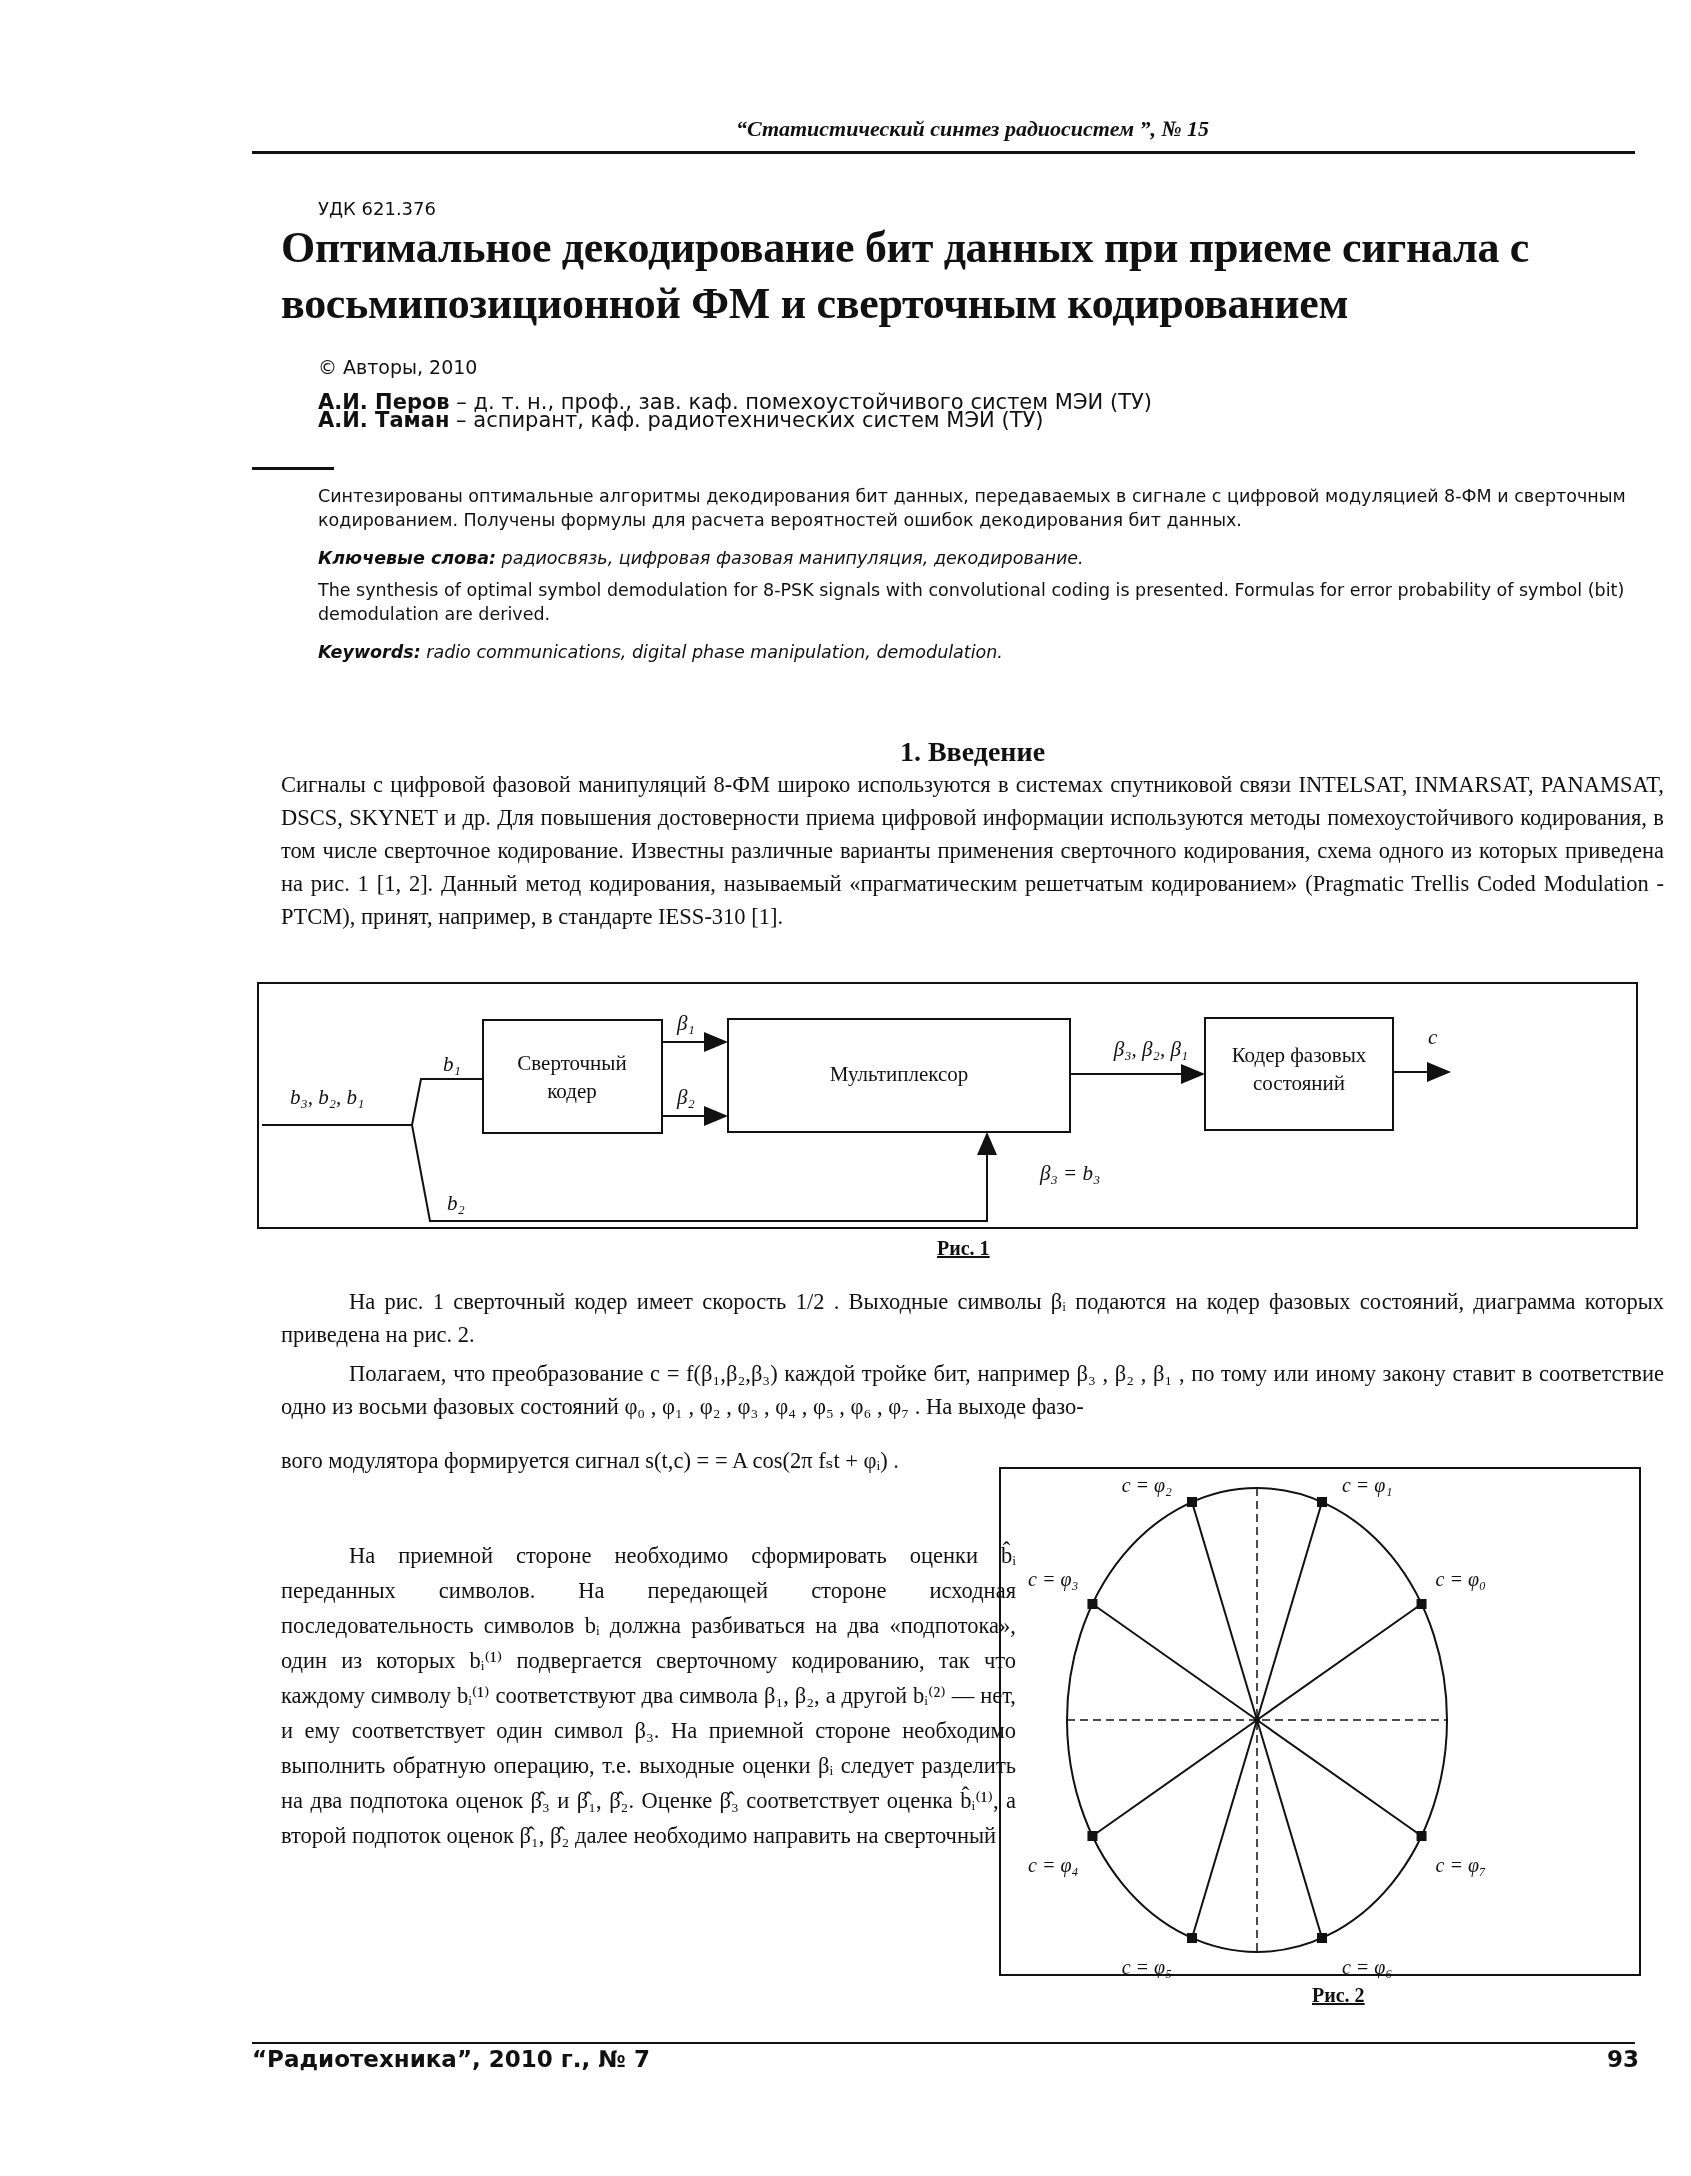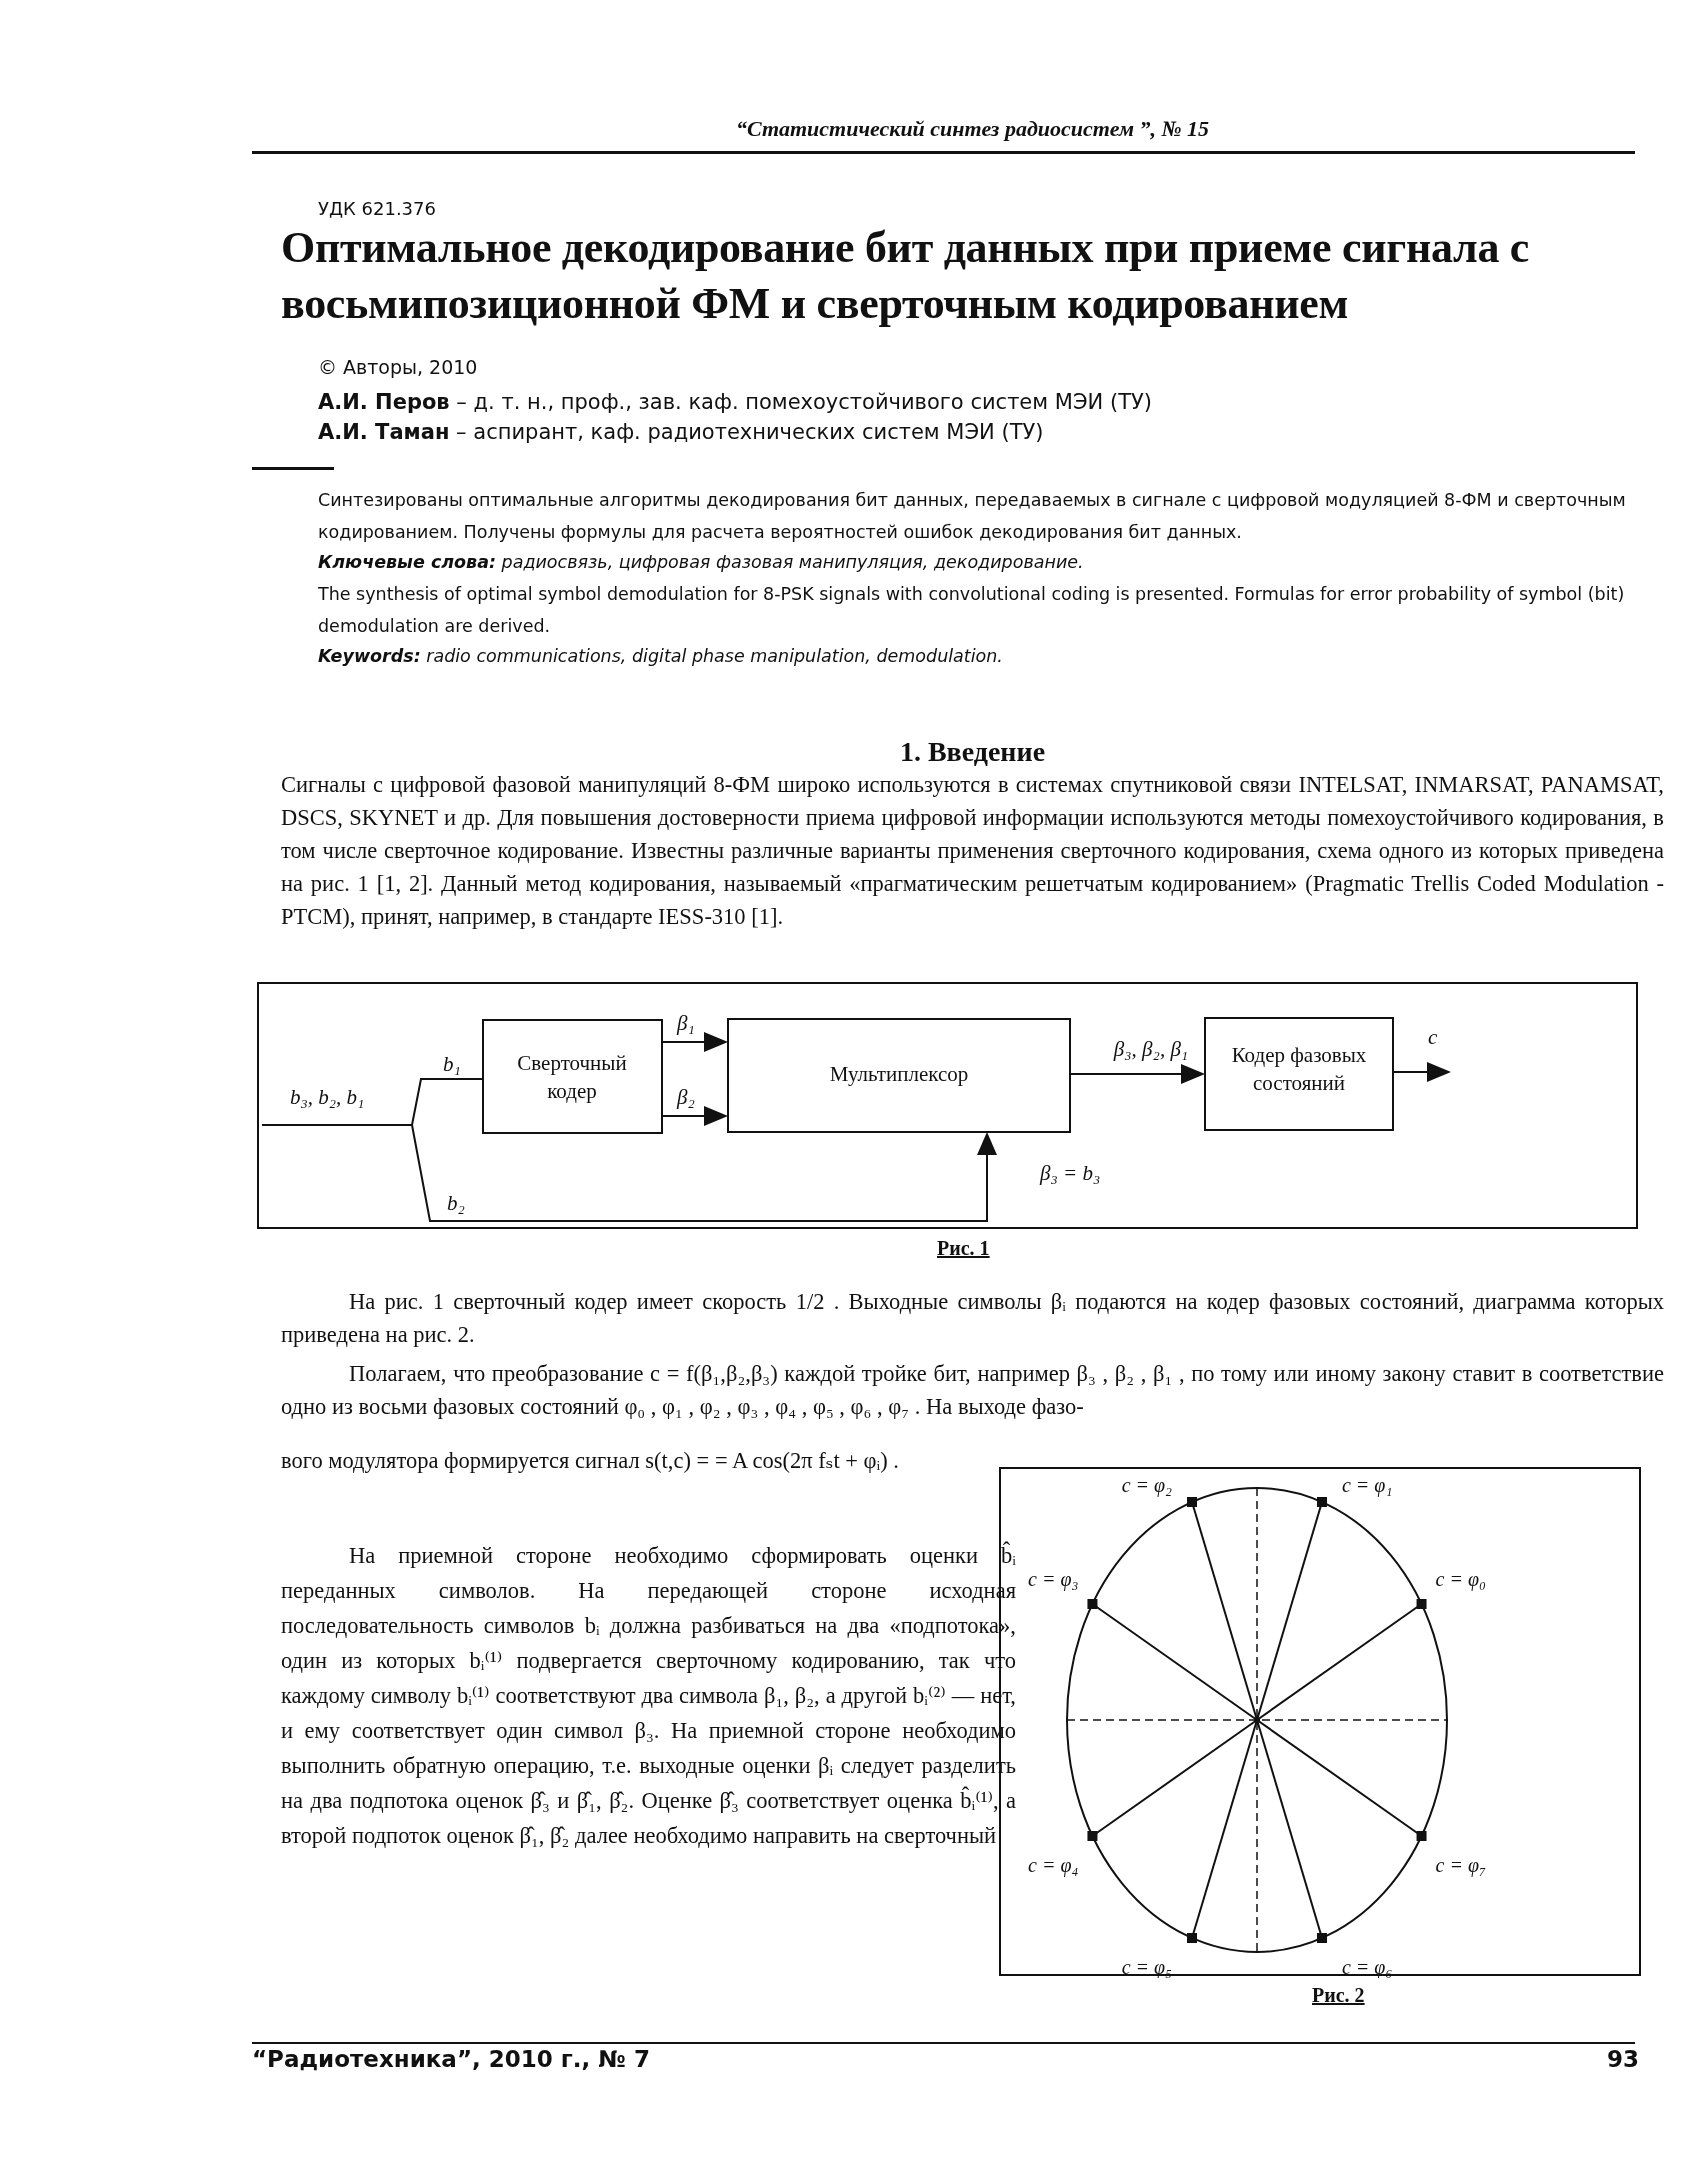--- a/index.html
+++ b/index.html
@@ -7,21 +7,21 @@
   .abs { position:absolute; }
   .serif { font-family:"Liberation Serif", "DejaVu Serif", serif;margin-left:29px; }
   .sans { font-family:"DejaVu Sans", "Liberation Sans", sans-serif; }
   .running-head { left:252px; width:1383px; top:116px; text-align:center; font-style:italic; font-weight:bold; font-size:22px; }
   .rule { background:#111; height:3px; }
   .udk { left:318px; top:198px; font-size:18px; }
   .title { left:252px; top:220px; width:1400px; font-weight:bold; font-size:44px; line-height:56px; letter-spacing:-0.3px; }
   .copyright { left:318px; top:356px; font-size:19px; }
   .author { left:318px; font-size:21px; }
   .author b { font-weight:bold; }
-  .abstract { left:318px; width:1320px; font-size:17.5px; line-height:32px; }
+  .abstract { left:318px; width:1320px; font-size:17.5px; line-height:24px; }
   .kw b { font-weight:bold; font-style:italic; }
   .kw i { font-style:italic; }
   .sec-title { left:252px; width:1383px; top:736px; text-align:center; font-weight:bold; font-size:28px; }
   .para { font-size:22.5px; line-height:33px; text-align:justify; text-align-last:left; }
   .indent { text-indent:68px; }
   .fig-caption { font-weight:bold; font-size:20px;text-decoration:underline; }
   .footer-left { left:252px; top:2046px; font-weight:bold; font-size:23px; }
   .footer-right { right:52px; top:2046px; font-weight:bold; font-size:23px; }
   svg text { font-family:"Liberation Serif", "DejaVu Serif", serif; }
 </style>
@@ -31,21 +31,21 @@
 <div class="abs serif running-head">“Статистический синтез радиосистем ”, № 15</div>
 <div class="abs rule" style="left:252px; top:151px; width:1383px;"></div>
 
 <div class="abs sans udk">УДК 621.376</div>
 <div class="abs serif title">Оптимальное декодирование бит данных при приеме сигнала с восьмипозиционной ФМ и сверточным кодированием</div>
 
 <div class="abs sans copyright">© Авторы, 2010</div>
 <div class="abs sans author" style="top:390px;">
   <b>А.И. Перов</b><span> – д. т. н., проф., зав. каф. помехоустойчивого систем МЭИ (ТУ)</span>
 </div>
-<div class="abs sans author" style="top:420px;text-align:right;">
+<div class="abs sans author" style="top:408px;text-align:right;">
   <b>А.И. Таман</b><span> – аспирант, каф. радиотехнических систем МЭИ (ТУ)</span>
 </div>
 
 <div class="abs rule" style="left:252px; top:467px; width:82px;"></div>
 
 <div class="abs sans abstract" style="top:484px;">Синтезированы оптимальные алгоритмы декодирования бит данных, передаваемых в сигнале с цифровой модуляцией 8-ФМ и сверточным кодированием. Получены формулы для расчета вероятностей ошибок декодирования бит данных.</div>
 <div class="abs sans abstract kw" style="top:546px;">
   <b>Ключевые слова:</b><i> радиосвязь, цифровая фазовая манипуляция, декодирование.</i>
 </div>
 <div class="abs sans abstract" style="top:578px;">The synthesis of optimal symbol demodulation for 8-PSK signals with convolutional coding is presented. Formulas for error probability of symbol (bit) demodulation are derived.</div>

